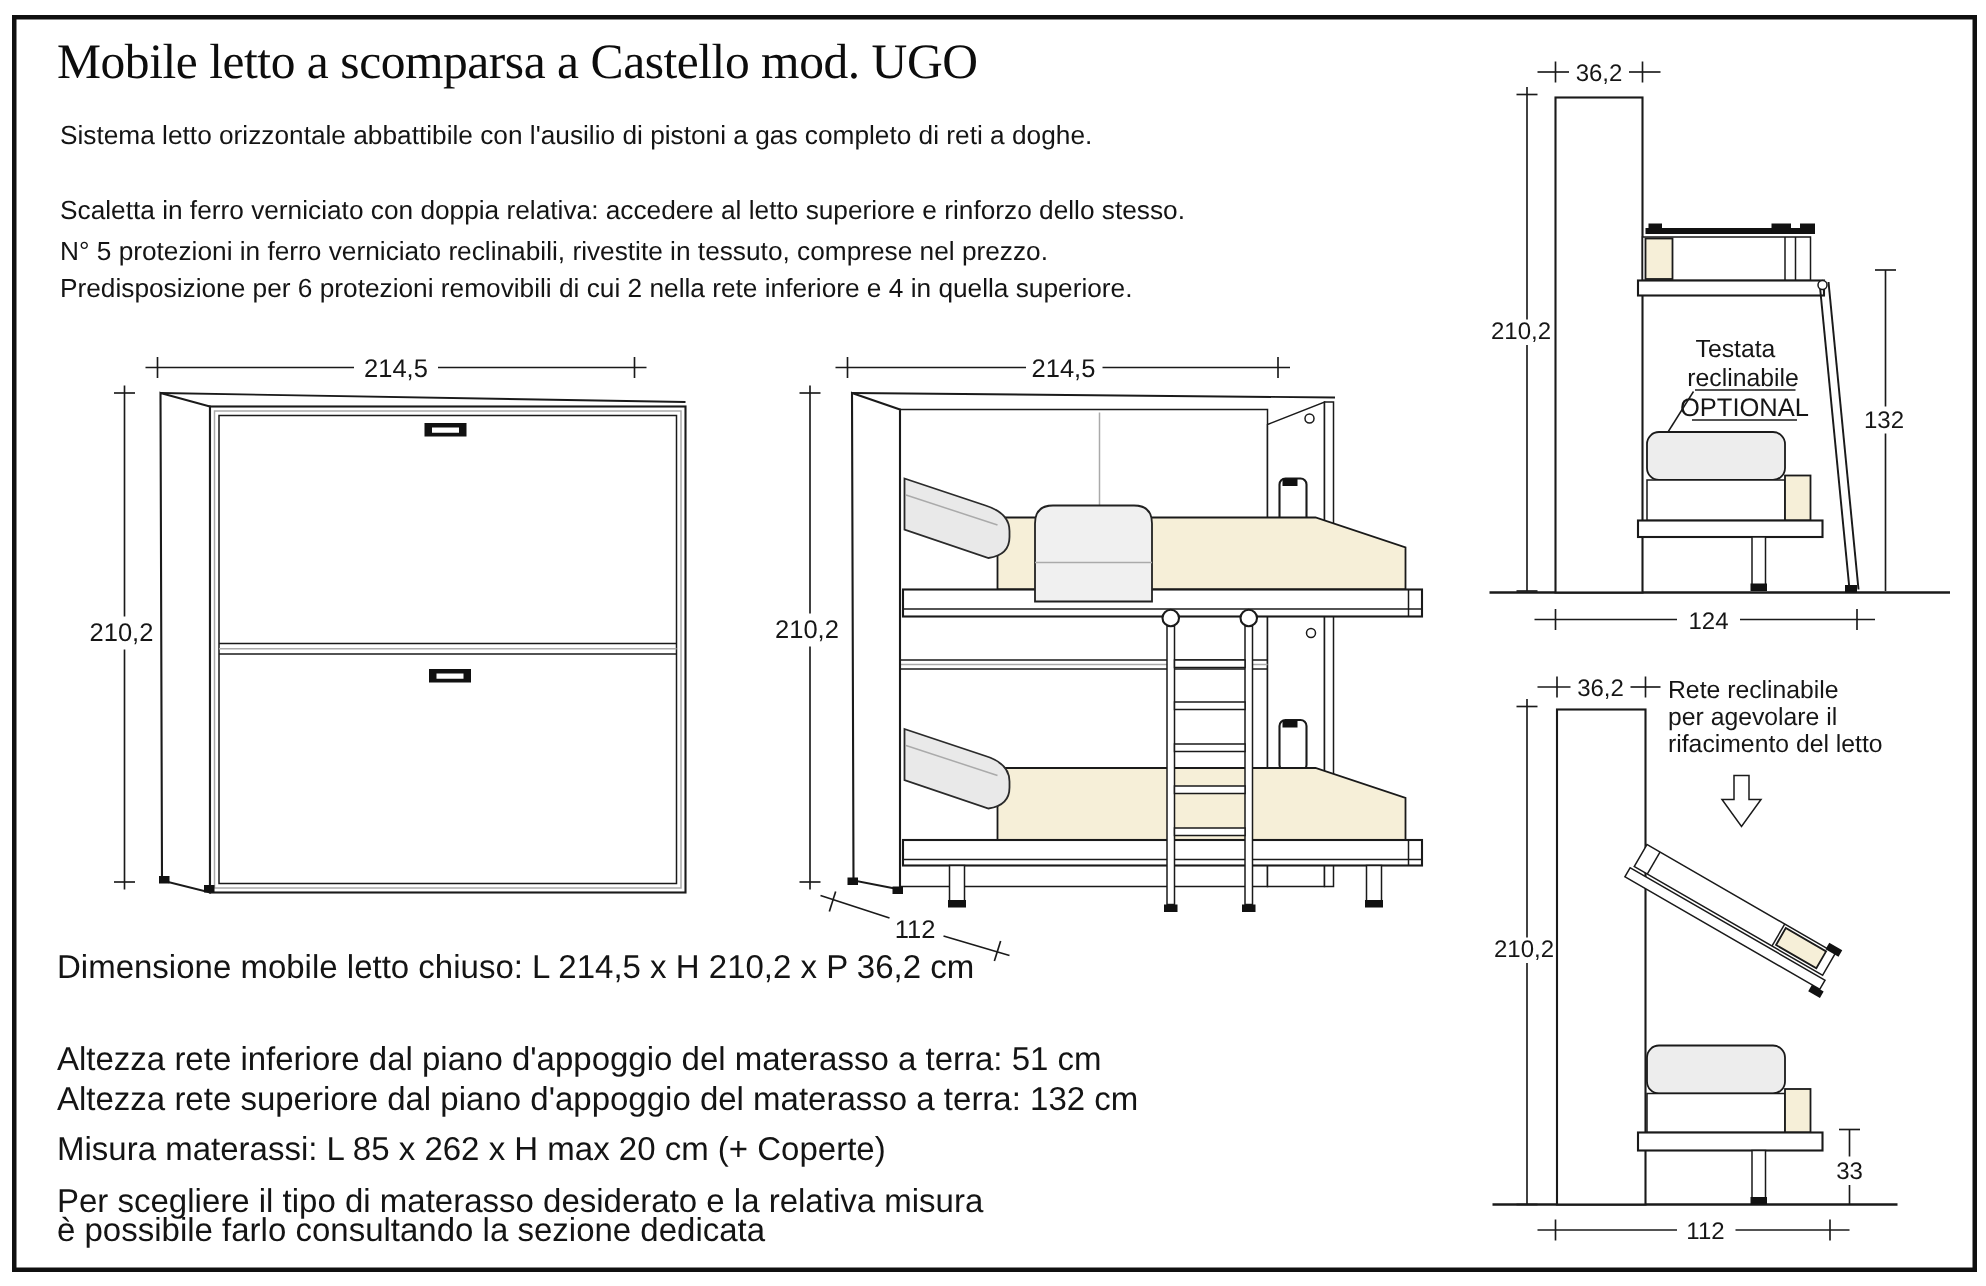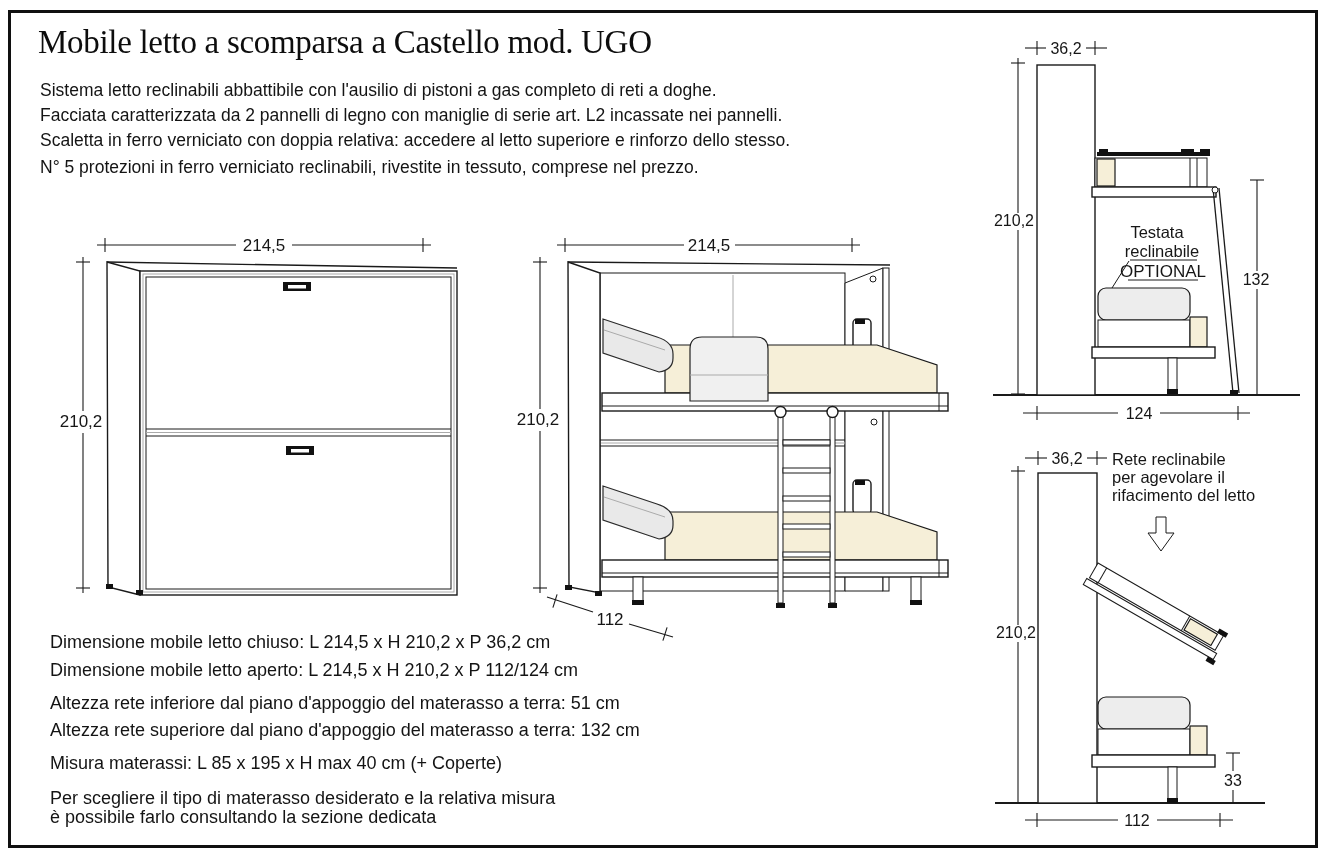--- a/index.html
+++ b/index.html
@@ -2,21 +2,21 @@
 <html><head>
 <meta charset="utf-8">
 <style>
   html,body{margin:0;padding:0;background:#fff;}
   .page{position:relative;width:1324px;height:857px;background:#fff;overflow:hidden;
         font-family:"Liberation Sans","DejaVu Sans",sans-serif;color:#111;}
   .frame{position:absolute;left:8px;top:10px;width:1304px;height:832px;border:3px solid #101010;}
   .title{position:absolute;left:38px;top:24px;font-family:"Liberation Serif","DejaVu Serif",serif;
          font-size:33px;font-weight:500;letter-spacing:-0.3px;color:#0d0d0d;white-space:nowrap;}
   .desc-line{position:absolute;left:40px;font-size:17.5px;color:#141414;white-space:nowrap;}
-  .spec-line{position:absolute;left:50px;font-size:18px;color:#141414;white-space:nowrap;}
+  .spec-line{position:absolute;left:38px;font-size:22px;color:#141414;white-space:nowrap;}
   svg{position:absolute;overflow:visible;}
   .ln{stroke:#1a1a1a;stroke-width:1.3;fill:none;}
   .ln2{stroke:#1a1a1a;stroke-width:1.8;fill:none;}
   .thin{stroke:#1a1a1a;stroke-width:1;fill:none;}
   .gray{stroke:#aaa;stroke-width:1;fill:none;}
   .wht{fill:#fff;stroke:#1a1a1a;stroke-width:1.4;}
   .wht-t{fill:#fff;stroke:#1a1a1a;stroke-width:1;}
   .cream{fill:#f6efd8;stroke:#1a1a1a;stroke-width:1.2;}
   .railg{fill:#e9e9e9;stroke:#2a2a2a;stroke-width:1.2;}
   .guard{fill:#f0f0f0;stroke:#222;stroke-width:1.2;}
@@ -28,24 +28,24 @@
   .note{font:16.5px "Liberation Sans","DejaVu Sans",sans-serif;fill:#161616;}
 </style>
 </head>
 <body>
 
 <div class="page">
   <div class="frame"></div>
 
   <div class="title">Mobile letto a scomparsa a Castello mod. UGO</div>
 
-  <div class="desc-line" style="top:80px">Sistema letto reclinabili abbattibile con l'ausilio di pistoni a gas completo di reti a doghe.</div>
-  <div class="desc-line" style="top:105px">Facciata caratterizzata da 2 pannelli di legno con maniglie di serie art. L2 incassate nei pannelli.</div>
+  <div class="desc-line" style="top:80px">Sistema letto orizzontale abbattibile con l'ausilio di pistoni a gas completo di reti a doghe.</div>
   <div class="desc-line" style="top:130px">Scaletta in ferro verniciato con doppia relativa: accedere al letto superiore e rinforzo dello stesso.</div>
   <div class="desc-line" style="top:157px">N° 5 protezioni in ferro verniciato reclinabili, rivestite in tessuto, comprese nel prezzo.</div>
+  <div class="desc-line" style="top:182px">Predisposizione per 6 protezioni removibili di cui 2 nella rete inferiore e 4 in quella superiore.</div>
 
   <svg style="left:50px;top:235px" width="440" height="400" viewBox="0 0 440 400">
     <g>
       <line class="ln" x1="57" y1="27" x2="407" y2="33"></line>
       <polygon class="wht" points="57,27 90,36 90,360 58,352"></polygon>
       <rect class="wht" x="90" y="36" width="317" height="324" stroke-width="1.8"></rect>
       <rect class="gray" x="93" y="39" width="311" height="318"></rect>
       <rect class="thin" x="96" y="42" width="305" height="312"></rect>
       <line class="thin" x1="96" y1="194" x2="401" y2="194"></line>
       <line class="gray" x1="96" y1="197.5" x2="401" y2="197.5"></line>
@@ -288,19 +288,18 @@
     <g>
       <line class="dim" x1="40" y1="375" x2="133" y2="375"></line>
       <line class="dim" x1="172" y1="375" x2="248" y2="375"></line>
       <line class="dim" x1="52" y1="368" x2="52" y2="382"></line>
       <line class="dim" x1="235" y1="368" x2="235" y2="382"></line>
       <text class="dimtxt-s" x="152" y="381" text-anchor="middle">112</text>
     </g>
   </svg>
 
   <div class="spec-line" style="top:632px">Dimensione mobile letto chiuso: L 214,5 x H 210,2 x P 36,2 cm</div>
-  <div class="spec-line" style="top:660px">Dimensione mobile letto aperto: L 214,5 x H 210,2 x P 112/124 cm</div>
   <div class="spec-line" style="top:693px">Altezza rete inferiore dal piano d'appoggio del materasso a terra: 51 cm</div>
   <div class="spec-line" style="top:720px">Altezza rete superiore dal piano d'appoggio del materasso a terra: 132 cm</div>
-  <div class="spec-line" style="top:753px">Misura materassi: L 85 x 195 x H max 40 cm (+ Coperte)</div>
+  <div class="spec-line" style="top:753px">Misura materassi: L 85 x 262 x H max 20 cm (+ Coperte)</div>
   <div class="spec-line" style="top:807px">è possibile farlo consultando la sezione dedicata</div>
   <div class="spec-line" style="top:788px">Per scegliere il tipo di materasso desiderato e la relativa misura</div>
 </div>
 
 </body></html>

